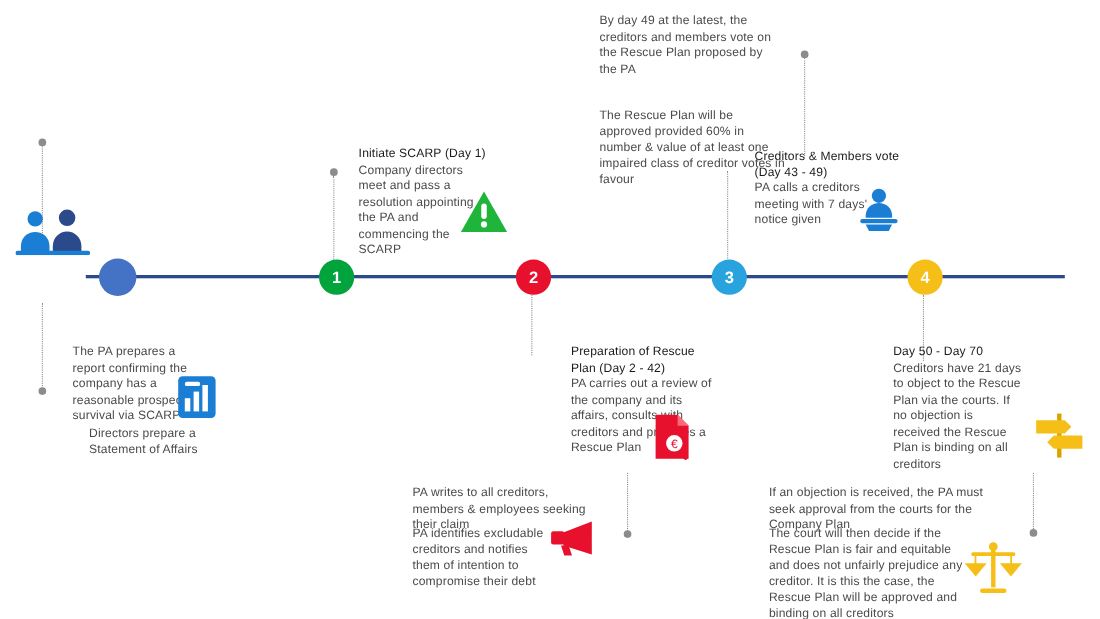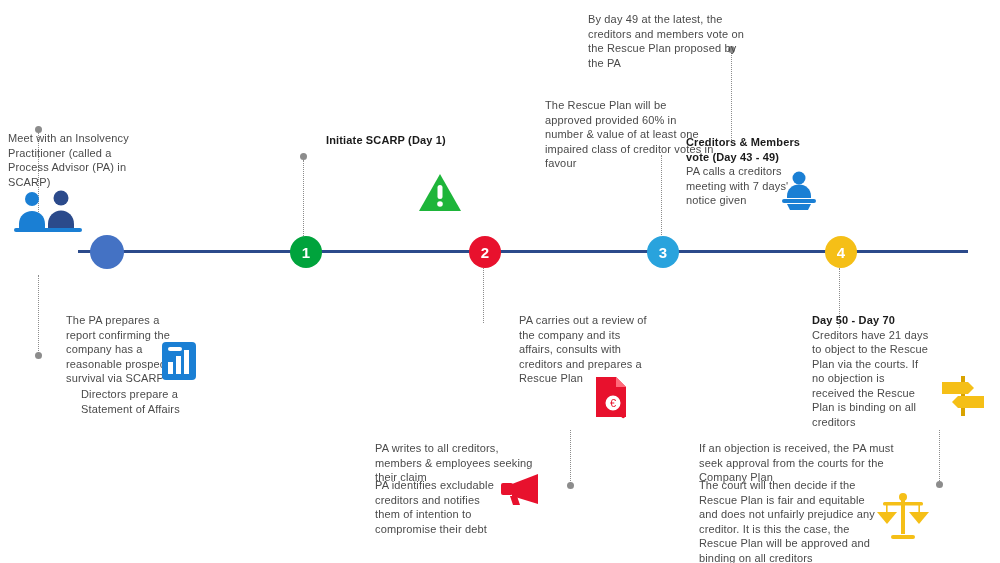--- a/index.html
+++ b/index.html
@@ -50,21 +50,21 @@
   
   .txt {
     position: absolute;
     font-size: 11px;
     line-height: 14.5px;
     color: #4a4a4a;
     letter-spacing: 0.15px;
   }
   .txt b, .txt .hd {
     color: #1a1a1a;
-    font-weight: bold;
+    font-weight: normal;
     display: block;
   }
   
   .stem {
     position: absolute;
     width: 0;
     border-left: 1px dotted #8c8c8c;
   }
   .dot {
     position: absolute;
@@ -115,39 +115,40 @@
   <div class="dot" style="left:567px; top:482px;"></div>
 
   <div class="stem" style="left:661px; top:155px; height:80px;"></div>
   <div class="stem" style="left:731px; top:52px; height:90px;"></div>
   <div class="dot" style="left:728px; top:46px;"></div>
 
   <div class="stem" style="left:839px; top:268px; height:60px;"></div>
   <div class="stem" style="left:939px; top:430px; height:55px;"></div>
   <div class="dot" style="left:936px; top:481px;"></div>
 
-  <div class="txt" style="left:8px; top:131px; width:130px;">Meet with an Insolvency Practitioner (called a Process Advisor (PA) in SCARP)</div>
 
   <div class="txt" style="left:66px; top:313px; width:118px;">The PA prepares a report confirming the company has a reasonable prospect of survival via SCARP</div>
 
   <div class="txt" style="left:81px; top:387px; width:112px;">Directors prepare a Statement of Affairs</div>
 
   <div class="txt" style="left:326px; top:133px; width:120px;">
     <span class="hd">Initiate SCARP (Day 1)</span>
+    <span>Company directors meet and pass a resolution appointing the PA and commencing the SCARP</span>
   </div>
 
   <div class="txt" style="left:375px; top:478px; width:122px;">PA identifies excludable creditors and notifies them of intention to compromise their debt</div>
 
   <div class="txt" style="left:375px; top:441px; width:170px;">PA writes to all creditors, members &amp; employees seeking their claim</div>
 
   <div class="txt" style="left:519px; top:313px; width:130px;">
+    <span class="hd">Preparation of Rescue Plan (Day 2 - 42)</span>
     <span>PA carries out a review of the company and its affairs, consults with creditors and prepares a Rescue Plan</span>
   </div>
 
-  <div class="txt" style="left:545px; top:12px; width:165px;margin-left:43px;">By day 49 at the latest, the creditors and members vote on the Rescue Plan proposed by the PA</div>
+  <div class="txt" style="left:545px; top:12px; width:165px;">By day 49 at the latest, the creditors and members vote on the Rescue Plan proposed by the PA</div>
 
   <div class="txt" style="left:545px; top:74px; width:170px;margin-top:24px;">The Rescue Plan will be approved provided 60% in number &amp; value of at least one impaired class of creditor votes in favour</div>
 
   <div class="txt" style="left:686px; top:135px; width:135px;">
     <span class="hd">Creditors &amp; Members vote (Day 43 - 49)</span>
     <span>PA calls a creditors meeting with 7 days' notice given</span>
   </div>
 
   <div class="txt" style="left:812px; top:313px; width:118px;">
     <span class="hd">Day 50 - Day 70</span>

